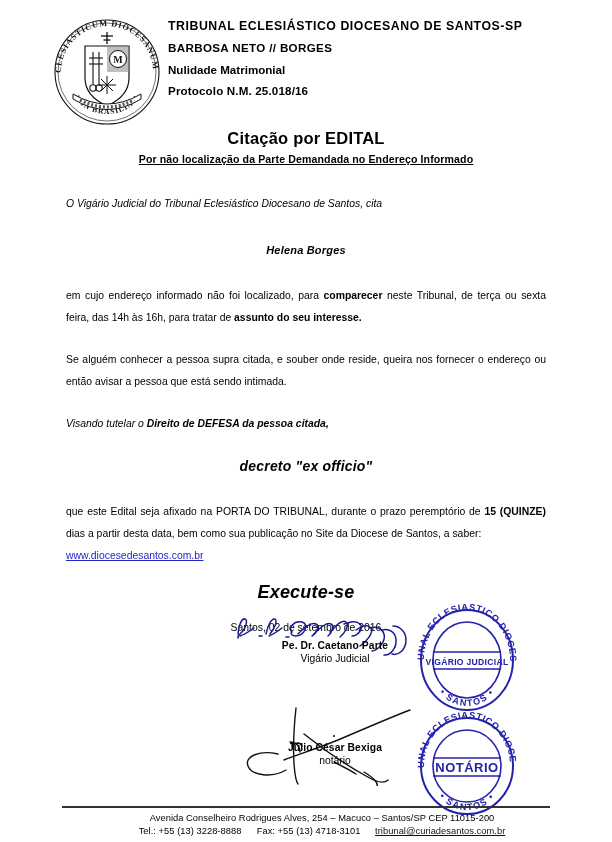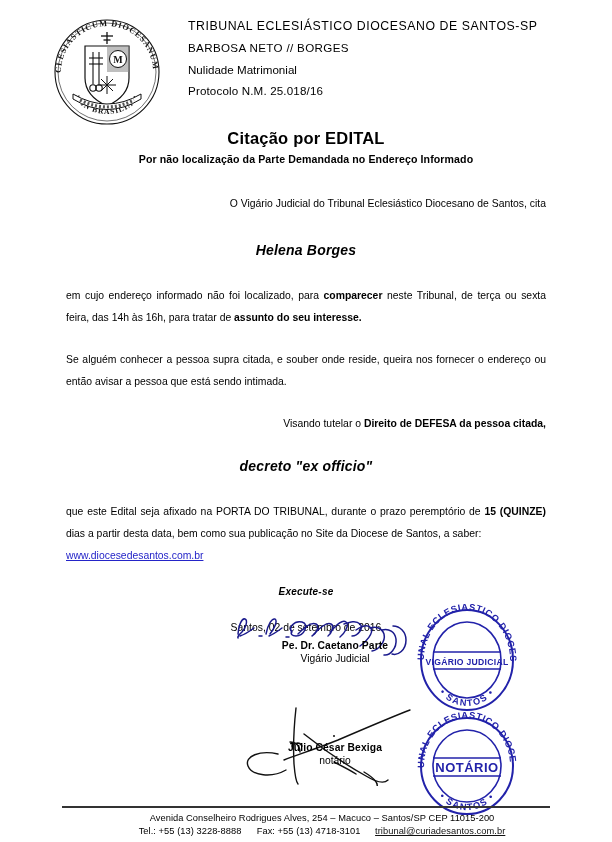--- a/index.html
+++ b/index.html
@@ -37,24 +37,23 @@
     width: 120px;
     height: 122px;
   }
   .header-text {
     position: absolute;
     left: 168px;
     top: 12px;
     width: 420px;
   }
   .hdr-line {
-    font-weight: normal;
+    font-weight: bold;
     color: #000;
     line-height: 1.0;
-    margin-left: 20px;
   }
   .hdr-line-1 {
     font-size: 12.3px;
     letter-spacing: 0.55px;
     margin-bottom: 10px;
   }
   .hdr-line-2 {
     font-size: 11.6px;
     margin-bottom: 10px;
   }
@@ -79,59 +78,60 @@
   .doc-title {
     font-size: 16.5px;
     font-weight: bold;
     letter-spacing: 0.2px;
   }
   .doc-subtitle {
     font-size: 10.6px;
     font-weight: bold;
     margin-top: 5px;
     letter-spacing: 0.1px;
+    text-decoration: underline;
   }
 
   
   .body-area {
     position: absolute;
     left: 66px;
     top: 193px;
     width: 480px;
     font-size: 10.4px;
     line-height: 22px;
   }
   .para {
     text-align: justify;
     margin: 0;
   }
-  .para.nojust { text-align: right; }
+  .para.nojust { text-align: left; font-style: italic; }
   .spacer-14 { height: 14px; }
   .spacer-20 { height: 20px; }
   .spacer-24 { height: 24px; }
 
   .centered-name {
     text-align: center;
     font-style: italic;
     font-weight: bold;
+    font-size: 11px;
+    letter-spacing: 0.2px;
+  }
+  .centered-decreto {
+    text-align: center;
+    font-style: italic;
+    font-weight: bold;
     font-size: 14px;
     letter-spacing: 0.2px;
   }
-  .centered-decreto {
+  .centered-execute {
     text-align: center;
     font-style: italic;
     font-weight: bold;
-    font-size: 14px;
-    letter-spacing: 0.2px;
-  }
-  .centered-execute {
-    text-align: center;
-    font-style: italic;
-    font-weight: bold;
-    font-size: 10px;
+    font-size: 18px;
     letter-spacing: 0.2px;
   }
   b.bd { font-weight: bold; }
   a.weblink {
     color: #2424c8;
     text-decoration: underline;
     font-size: 10.4px;
   }
 
   .date-line {

